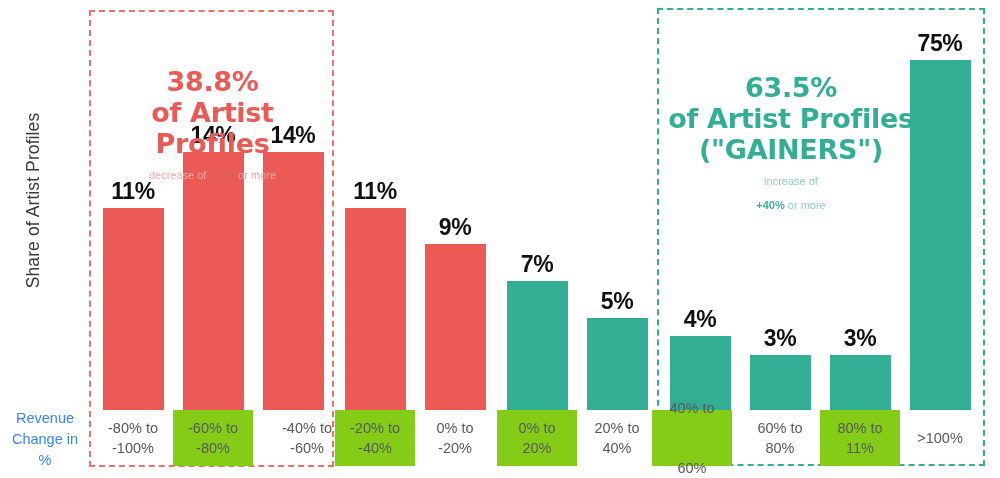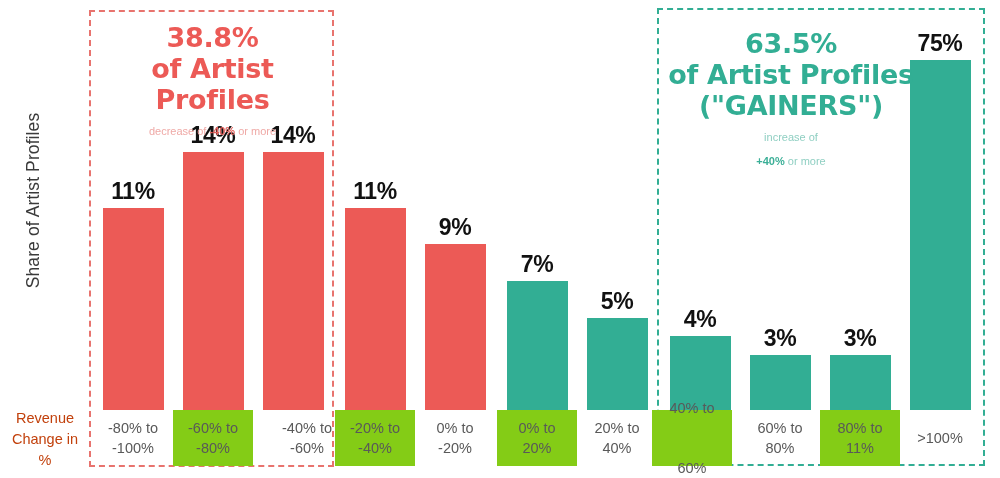--- a/index.html
+++ b/index.html
@@ -42,21 +42,21 @@
 
   
   .x-axis-title {
     position: absolute;
     left: 2px;
     top: 408px;
     width: 86px;
     text-align: center;
     font-size: 14.5px;
     line-height: 21px;
-    color: #c2410c;
+    color: #3b82f6;
   }
 
   
   .plot {
     position: absolute;
     left: 0;
     top: 0;
     width: 1000px;
     height: 410px;
   }
@@ -115,20 +115,21 @@
     position: absolute;
     box-sizing: border-box;
   }
   .anno-box.red  { border: 2px dashed #E8736E; }
   .anno-box.teal { border: 2px dashed #32AE94; }
 
   .anno-text {
     position: absolute;
     text-align: center;
     pointer-events: none;
+    margin-top: 44px;
   }
   .anno-head {
     font-family: "DejaVu Sans", sans-serif;
     font-weight: 700;
     font-size: 27px;
     line-height: 31px;
     letter-spacing: -0.3px;
   }
   .anno-head.red  { color: #EC5A56; }
   .anno-head.teal { color: #32AE94; }

